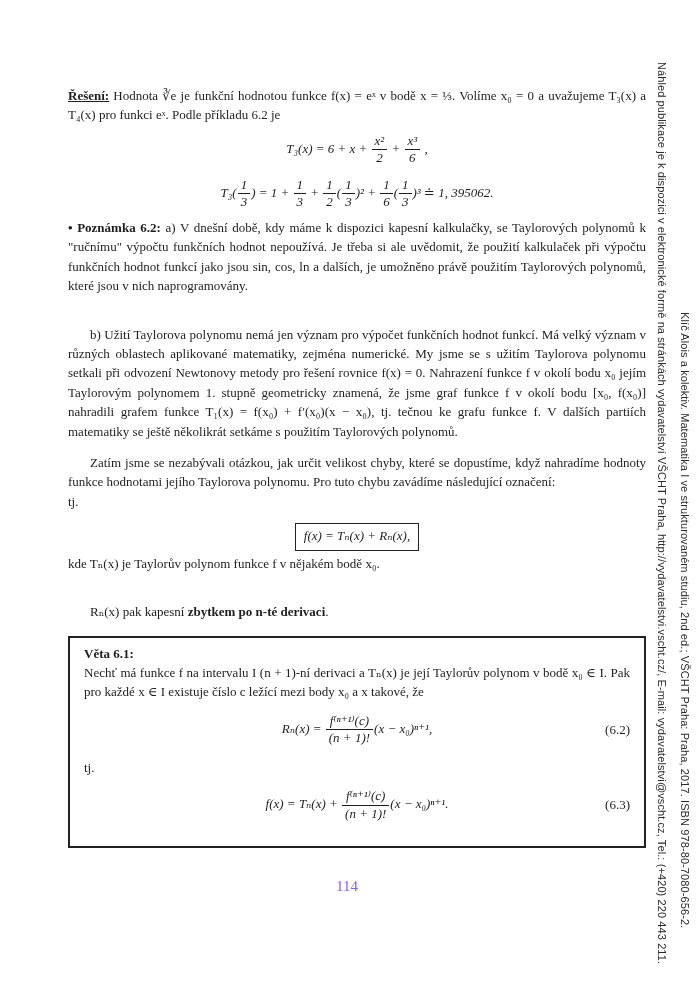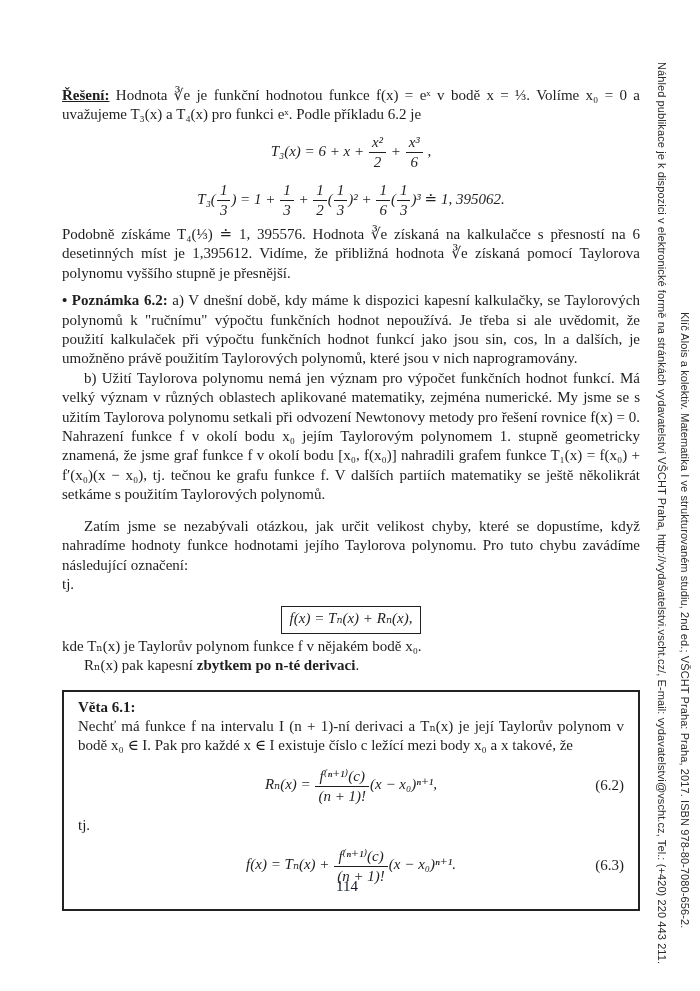--- a/index.html
+++ b/index.html
@@ -3,27 +3,27 @@
 <meta charset="utf-8">
 <style>
   html,body { margin:0; padding:0; background:#e8e8e8; }
   .page {
     position:relative; width:700px; height:991px; margin:0 auto;
     background:#ffffff; overflow:hidden;
     font-family:"Liberation Serif","DejaVu Serif","DejaVu Sans",serif;
     color:#1e1e1e;
   }
   .content {
-    position:absolute; left:62px; top:86px; width:578px;
-    font-size:15px; line-height:19.4px; text-align:justify;
+    position:absolute; left:68px; top:86px; width:578px;
+    font-size:13px; line-height:19.4px; text-align:justify;
   }
   p { margin:0; }
   .bold { font-weight:bold; }
   .lead-underline { font-weight:bold; text-decoration:underline; }
-  .indent { text-indent:22px; }
+  .indent { text-indent:22px;margin-top:29px; }
   .mt6 { margin-top:6px; } .mt8 { margin-top:8px; }
   .mt12 { margin-top:12px; }
 
   .eq-row {
     position:relative; text-align:center; font-style:italic;
     margin-top:9px; margin-bottom:9px;
   }
   .eq-row.tight { margin-top:12px; margin-bottom:3px; }
   .frac {
     display:inline-block; text-align:center; vertical-align:middle;
@@ -39,21 +39,21 @@
     display:inline-block; border:1.5px solid #222; padding:2px 8px 4px;text-align:center;
   }
   .veta-box {
     border:2px solid #222; margin-top:14px;
     padding:6px 14px 13px 14px;
   }
   .veta-box .eq-row { margin-top:12px; margin-bottom:12px; }
 
   .footer {
     position:absolute; left:58px; top:878px; width:578px;
-    text-align:center; font-size:15px; color:#0f172a;
+    text-align:center; font-size:15px; color:#8b5cf6;
   }
   .sidebar-line {
     position:absolute; white-space:nowrap;
     transform-origin:0 0; transform:rotate(90deg);
     font-family:"Liberation Sans","DejaVu Sans",sans-serif;
     font-size:11px; letter-spacing:0.1px; color:#2b2b2b;
   }
   .sidebar-citation { left:691px; top:312px; }
   .sidebar-note     { left:668px; top:62px;  }
 </style>
@@ -63,21 +63,20 @@
 <div class="page">
   <div class="content">
 
     <p class="para"><span class="lead-underline">Řešení:</span><span> Hodnota ∛e je funkční hodnotou funkce f(x) = eˣ v bodě x = ⅓. Volíme x₀ = 0 a uvažujeme T₃(x) a T₄(x) pro funkci eˣ. Podle příkladu 6.2 je</span></p>
 
     <div class="eq-row"><span>T₃(x) = 6 + x + </span><span class="frac"><span class="fn">x²</span><span class="fd">2</span></span><span> + </span><span class="frac"><span class="fn">x³</span><span class="fd">6</span></span><span> ,</span></div>
 
 
     <div class="eq-row tight"><span>T₃(</span><span class="frac"><span class="fn">1</span><span class="fd">3</span></span><span>) = 1 + </span><span class="frac"><span class="fn">1</span><span class="fd">3</span></span><span> + </span><span class="frac"><span class="fn">1</span><span class="fd">2</span></span><span>(</span><span class="frac"><span class="fn">1</span><span class="fd">3</span></span><span>)² + </span><span class="frac"><span class="fn">1</span><span class="fd">6</span></span><span>(</span><span class="frac"><span class="fn">1</span><span class="fd">3</span></span><span>)³ ≐ 1, 395062.</span></div>
 
-    <p class="para mt6">Podobně získáme T₄(⅓) ≐ 1, 395576. Hodnota ∛e získaná na kalkulačce s přesností na 6 desetinných míst je 1,395612. Vidíme, že přibližná hodnota ∛e získaná pomocí Taylorova polynomu vyššího stupně je přesnější.</p>
 
     <p class="para mt8"><span class="bold">• Poznámka 6.2:</span><span> a) V dnešní době, kdy máme k dispozici kapesní kalkulačky, se Taylorových polynomů k "ručnímu" výpočtu funkčních hodnot nepoužívá. Je třeba si ale uvědomit, že použití kalkulaček při výpočtu funkčních hodnot funkcí jako jsou sin, cos, ln a dalších, je umožněno právě použitím Taylorových polynomů, které jsou v nich naprogramovány.</span></p>
 
     <p class="para indent">b) Užití Taylorova polynomu nemá jen význam pro výpočet funkčních hodnot funkcí. Má velký význam v různých oblastech aplikované matematiky, zejména numerické. My jsme se s užitím Taylorova polynomu setkali při odvození Newtonovy metody pro řešení rovnice f(x) = 0. Nahrazení funkce f v okolí bodu x₀ jejím Taylorovým polynomem 1. stupně geometricky znamená, že jsme graf funkce f v okolí bodu [x₀, f(x₀)] nahradili grafem funkce T₁(x) = f(x₀) + f′(x₀)(x − x₀), tj. tečnou ke grafu funkce f. V dalších partiích matematiky se ještě několikrát setkáme s použitím Taylorových polynomů.</p>
 
     <p class="para indent mt12">Zatím jsme se nezabývali otázkou, jak určit velikost chyby, které se dopustíme, když nahradíme hodnoty funkce hodnotami jejího Taylorova polynomu. Pro tuto chybu zavádíme následující označení:</p>
 
 
     <p class="para">tj.</p>
 

